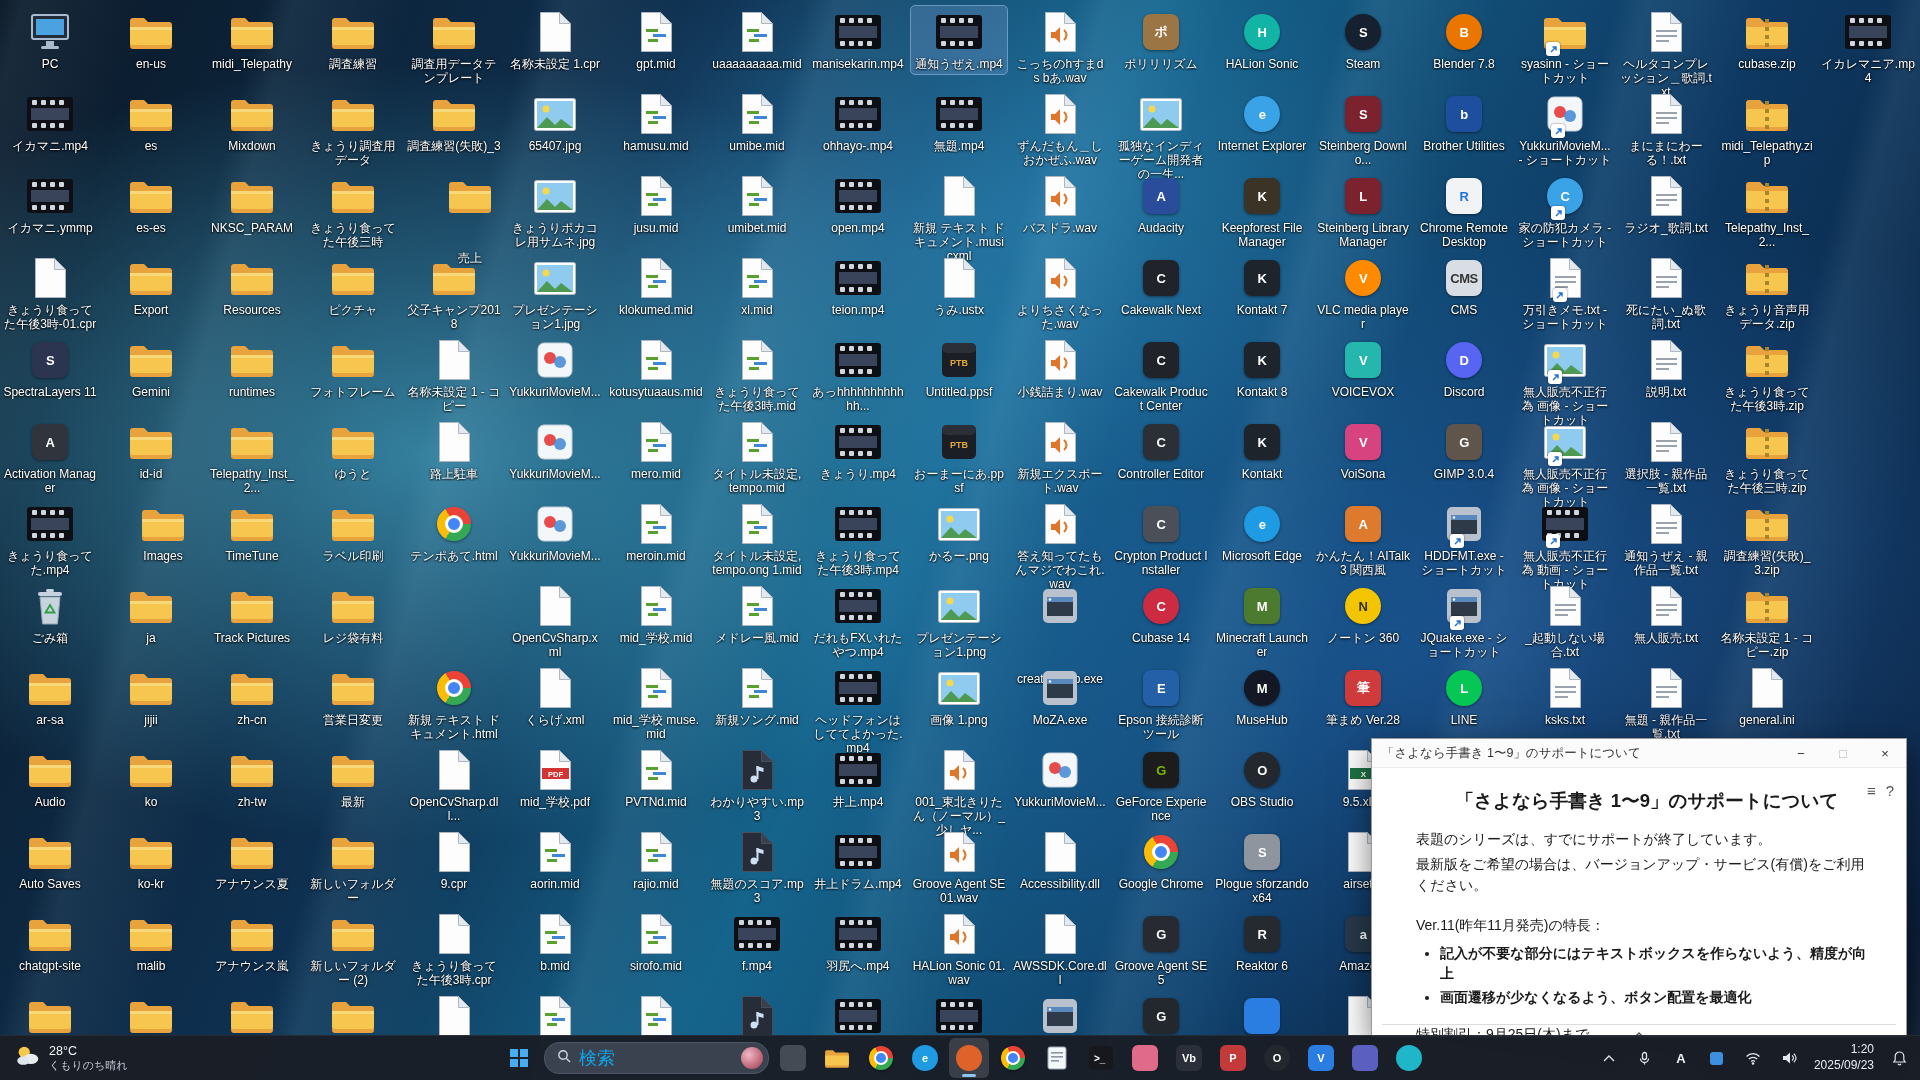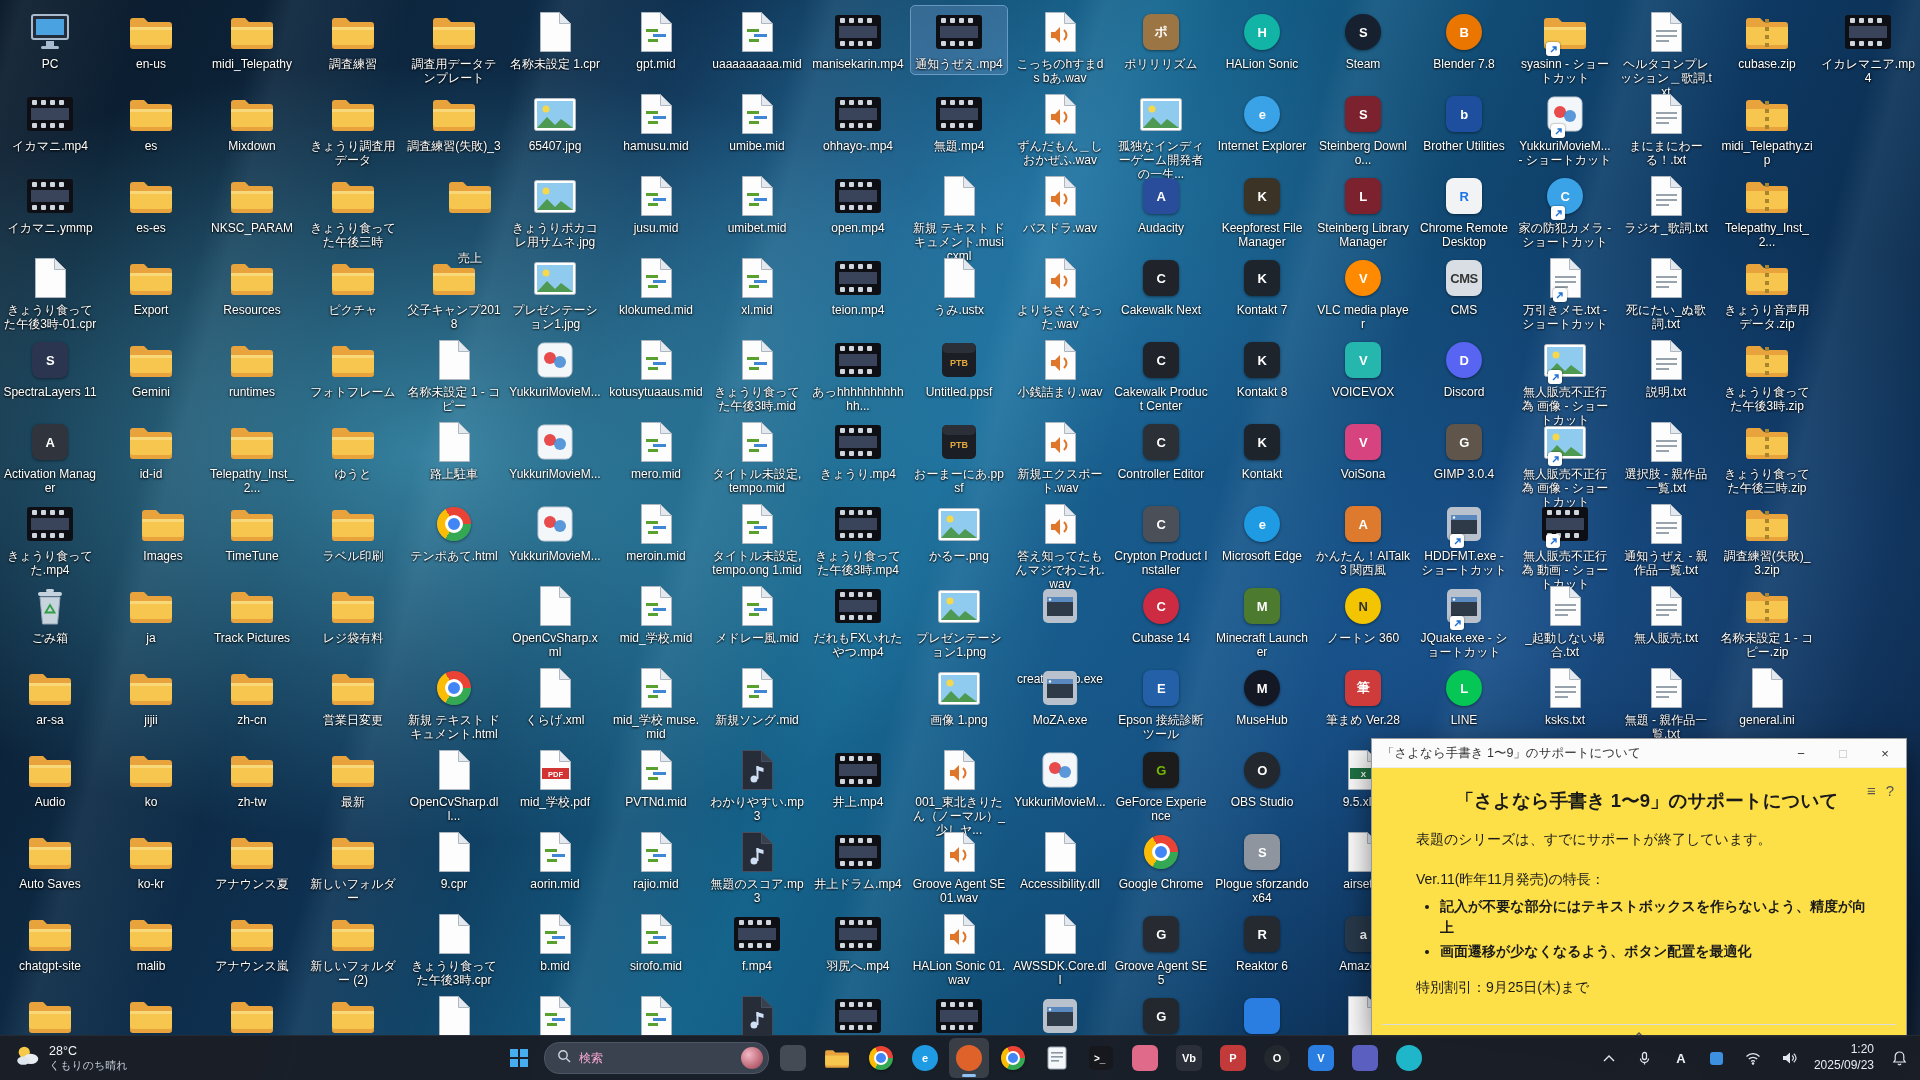--- a/index.html
+++ b/index.html
@@ -24,21 +24,21 @@
     font-size:13px;font-weight:bold;color:#fff;box-shadow:0 1px 3px rgba(0,0,0,.45);letter-spacing:-.5px;}
   .appic.cir{border-radius:50%;}
   .chrome{width:34px;height:34px;border-radius:50%;display:inline-block;position:relative;
     background:conic-gradient(from -30deg,#ea4335 0 120deg,#34a853 0 240deg,#fbbc05 0 360deg);box-shadow:0 1px 3px rgba(0,0,0,.45);}
   .chrome::after{content:"";position:absolute;inset:8px;background:#4285f4;border:3px solid #fff;border-radius:50%;}
   .chrome.t{width:24px;height:24px;}
   .chrome.t::after{inset:5px;border-width:2px;}
   .sc{position:absolute;left:4px;bottom:-1px;width:14px;height:14px;background:#fff;border-radius:3px;
     display:flex;align-items:center;justify-content:center;box-shadow:0 0 2px rgba(0,0,0,.6);}
   
-  #dialog{position:absolute;left:1371px;top:738px;width:534px;height:298px;z-index:30;background:#fde047;
+  #dialog{position:absolute;left:1371px;top:738px;width:534px;height:298px;z-index:30;background:#ffffff;
     border:1px solid #9a9a9a;box-shadow:0 10px 30px rgba(0,0,0,.5);display:flex;flex-direction:column;}
   .d-tb{height:28px;background:#fbfbfb;border-bottom:1px solid #ececec;display:flex;align-items:center;flex:none;}
   .d-title{flex:1;font-size:12.5px;color:#333;padding-left:10px;white-space:nowrap;overflow:hidden;}
   .d-btn{width:42px;height:28px;display:flex;align-items:center;justify-content:center;font-size:13px;color:#333;}
   .d-btn.dim{color:#b5b5b5;}
   .d-body{position:relative;flex:1;overflow:hidden;color:#1a1a1a;padding:0 28px 0 44px;}
   .d-tools{position:absolute;top:14px;right:12px;display:flex;gap:10px;color:#555;font-size:15px;}
   .d-body h1{margin:20px 0 0 0;font-size:18.5px;text-align:center;font-weight:bold;}
   .d-body p{margin:3px 0;font-size:14px;line-height:1.55;}
   .d-body p.first{margin-top:16px;}
@@ -53,21 +53,21 @@
     border-top:1px solid rgba(255,255,255,.06);color:#e8ecf2;}
   .tb-weather{position:absolute;left:6px;top:0;height:44px;display:flex;align-items:center;gap:7px;padding:0 8px;border-radius:6px;}
   .tb-weather .t{font-size:12.5px;color:#f2f5f8;}
   .tb-weather .d{font-size:11px;color:#c3cbd5;}
   .tb-center{position:absolute;left:498px;top:0;height:44px;display:flex;align-items:center;gap:4px;}
   .tb-btn{width:42px;height:40px;border:none;background:transparent;border-radius:6px;display:flex;align-items:center;justify-content:center;padding:0;}
   .startlogo{display:grid;grid-template-columns:8px 8px;gap:2px;}
   .startlogo span{width:8px;height:8px;background:#46aef0;}
   .tb-search{height:30px;width:206px;border-radius:15px;background:#3a4250;border:1px solid #4d5665;
     display:flex;align-items:center;gap:8px;padding:0 5px 0 12px;}
-  .tb-search .ph{flex:1;font-size:12px;color:#f9a8d4;}
+  .tb-search .ph{flex:1;font-size:18px;color:#0ea5e9;}
   .s-img{width:22px;height:22px;border-radius:50%;display:inline-block;
     background:radial-gradient(circle at 35% 35%, #f2b8c6, #c06a7a 60%, #8a4452);}
   #tb-apps{display:flex;align-items:center;gap:4px;}
   .tapp{position:relative;width:40px;height:40px;border-radius:6px;display:flex;align-items:center;justify-content:center;}
   .tapp.active{background:rgba(255,255,255,.14);}
   .tapp.active::after{content:"";position:absolute;bottom:1px;left:50%;transform:translateX(-50%);
     width:14px;height:3px;border-radius:2px;background:#8fc3f5;}
   .tappic{width:26px;height:26px;border-radius:6px;display:flex;align-items:center;justify-content:center;
     font-size:11px;font-weight:bold;color:#fff;}
   .tappic.cir{border-radius:50%;}
@@ -1320,20 +1320,39 @@
             <rect x="5" y="26" width="5" height="5" rx="1"></rect>
             <rect x="14" y="26" width="5" height="5" rx="1"></rect>
             <rect x="23" y="26" width="5" height="5" rx="1"></rect>
             <rect x="32" y="26" width="5" height="5" rx="1"></rect>
           </g>
           <rect x="4" y="11" width="38" height="12" fill="#39445a"></rect>
         </svg>
       </div>
       <div class="lbl">だれもFXいれたやつ.mp4</div>
     </div>
+    <div class="di" style="left: 810px; top: 662px;">
+      <div class="ic">
+        <svg width="46" height="34" viewBox="0 0 46 34">
+          <rect width="46" height="34" rx="3" fill="#0d0f14"></rect>
+          <g fill="#cfd6de">
+            <rect x="5" y="3" width="5" height="5" rx="1"></rect>
+            <rect x="14" y="3" width="5" height="5" rx="1"></rect>
+            <rect x="23" y="3" width="5" height="5" rx="1"></rect>
+            <rect x="32" y="3" width="5" height="5" rx="1"></rect>
+            <rect x="5" y="26" width="5" height="5" rx="1"></rect>
+            <rect x="14" y="26" width="5" height="5" rx="1"></rect>
+            <rect x="23" y="26" width="5" height="5" rx="1"></rect>
+            <rect x="32" y="26" width="5" height="5" rx="1"></rect>
+          </g>
+          <rect x="4" y="11" width="38" height="12" fill="#39445a"></rect>
+        </svg>
+      </div>
+      <div class="lbl">ヘッドフォンはしててよかった.mp4</div>
+    </div>
     <div class="di" style="left: 810px; top: 744px;">
       <div class="ic">
         <svg width="46" height="34" viewBox="0 0 46 34">
           <rect width="46" height="34" rx="3" fill="#0d0f14"></rect>
           <g fill="#cfd6de">
             <rect x="5" y="3" width="5" height="5" rx="1"></rect>
             <rect x="14" y="3" width="5" height="5" rx="1"></rect>
             <rect x="23" y="3" width="5" height="5" rx="1"></rect>
             <rect x="32" y="3" width="5" height="5" rx="1"></rect>
             <rect x="5" y="26" width="5" height="5" rx="1"></rect>
@@ -2447,20 +2466,21 @@
     <span class="d-btn dim">□</span>
     <span class="d-btn">×</span>
   </div>
   <div class="d-body">
     <div class="d-tools">
       <span>≡</span>
       <span>?</span>
     </div>
     <h1>「さよなら手書き 1〜9」のサポートについて</h1>
     <p class="first">表題のシリーズは、すでにサポートが終了しています。</p>
+    <p>最新版をご希望の場合は、バージョンアップ・サービス(有償)をご利用ください。</p>
     <p class="ver">Ver.11(昨年11月発売)の特長：</p>
     <ul id="d-bullets">
         <li>記入が不要な部分にはテキストボックスを作らないよう、精度が向上</li>
         <li>画面遷移が少なくなるよう、ボタン配置を最適化</li>
       </ul>
     <p class="foot">特別割引：9月25日(木)まで</p>
     <div class="d-divider"></div>
     <div class="d-scrollup"><svg width="14" height="9" viewBox="0 0 14 9">
           <path d="M1 8l6-6 6 6" fill="none" stroke="#555" stroke-width="1.5"></path>
         </svg></div>

